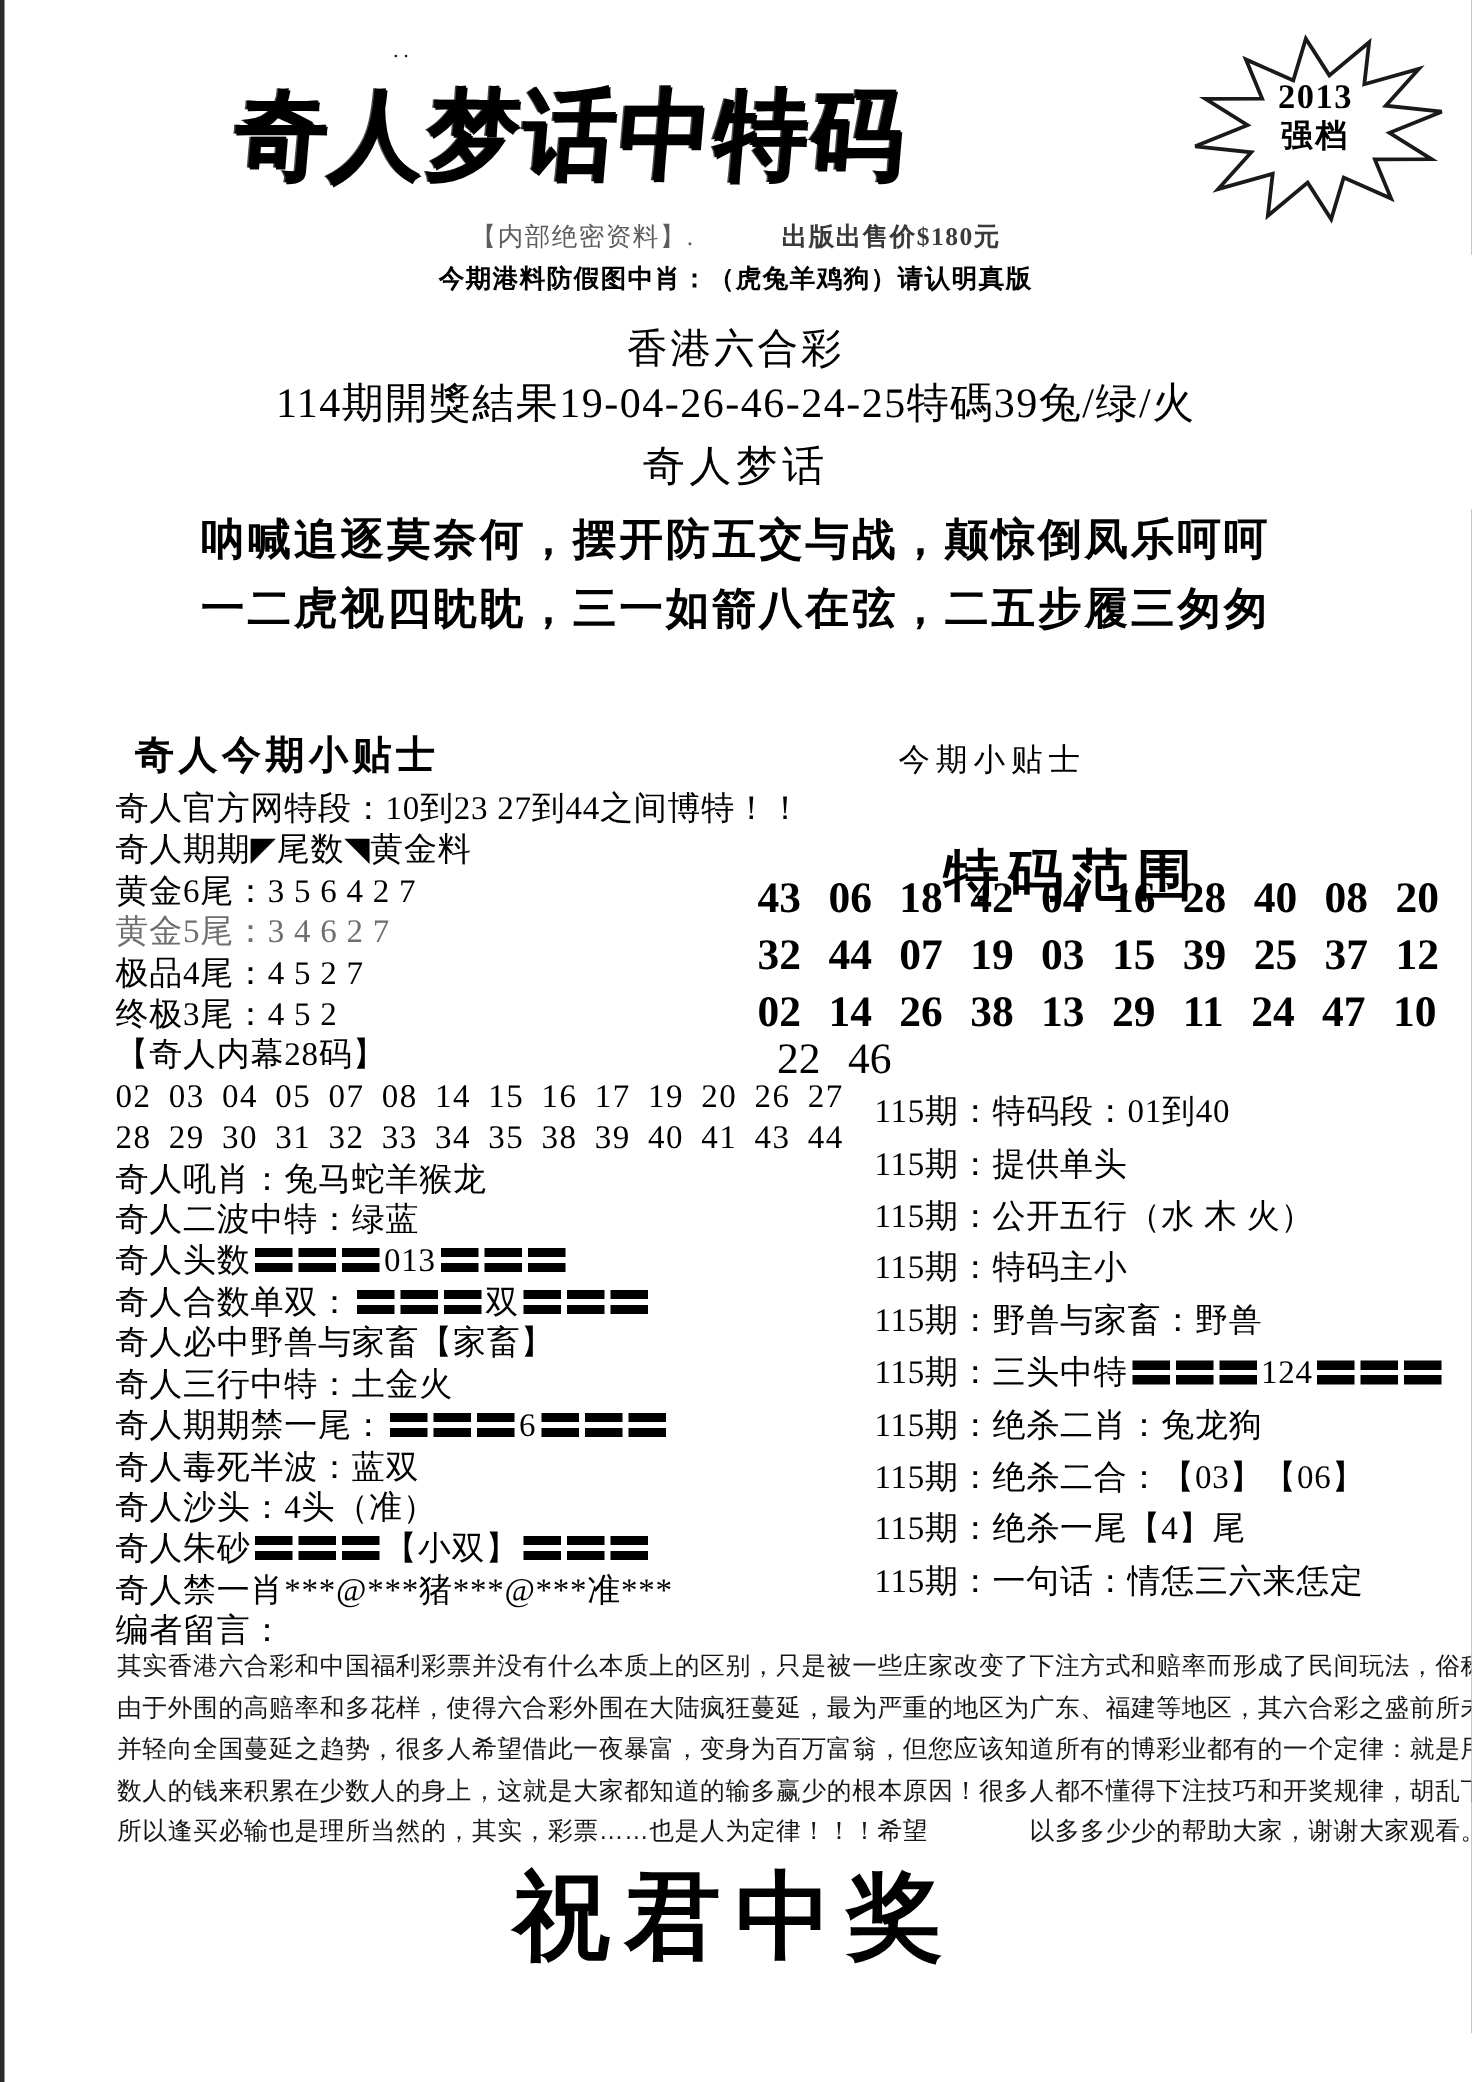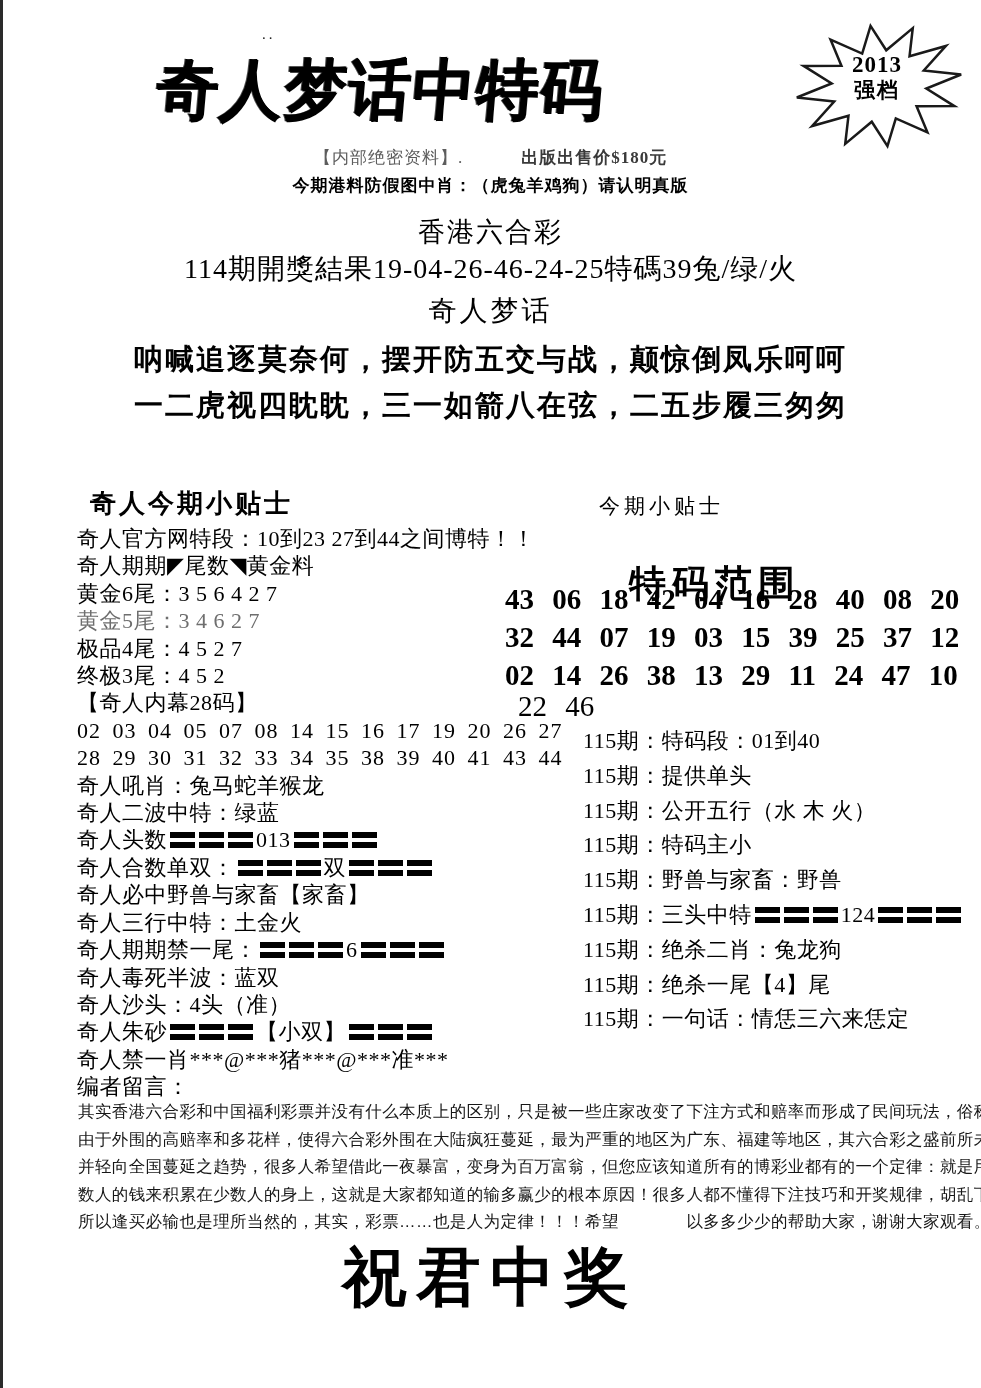--- a/index.html
+++ b/index.html
@@ -165,20 +165,21 @@
       <div class="line"><span>115期：</span>三头中特<span class="bar-group">
           <span class="bar-unit"></span>
           <span class="bar-unit"></span>
           <span class="bar-unit"></span>
         </span>124<span class="bar-group">
           <span class="bar-unit"></span>
           <span class="bar-unit"></span>
           <span class="bar-unit"></span>
         </span></div>
       <div class="line"><span>115期：</span>绝杀二肖：兔龙狗</div>
+      <div class="line"><span>115期：</span>绝杀二合：【03】【06】</div>
       <div class="line"><span>115期：</span>绝杀一尾【4】尾</div>
       <div class="line"><span>115期：</span>一句话：情恁三六来恁定</div>
     </div>
 
   <div class="editor-note">
       <div class="note-row">其实香港六合彩和中国福利彩票并没有什么本质上的区别，只是被一些庄家改变了下注方式和赔率而形成了民间玩法，俗称外围，</div>
       <div class="note-row">由于外围的高赔率和多花样，使得六合彩外围在大陆疯狂蔓延，最为严重的地区为广东、福建等地区，其六合彩之盛前所未有，</div>
       <div class="note-row">并轻向全国蔓延之趋势，很多人希望借此一夜暴富，变身为百万富翁，但您应该知道所有的博彩业都有的一个定律：就是用大多</div>
       <div class="note-row">数人的钱来积累在少数人的身上，这就是大家都知道的输多赢少的根本原因！很多人都不懂得下注技巧和开奖规律，胡乱下注，</div>
       <div class="note-row">所以逢买必输也是理所当然的，其实，彩票……也是人为定律！！！希望　　　　以多多少少的帮助大家，谢谢大家观看。</div>

